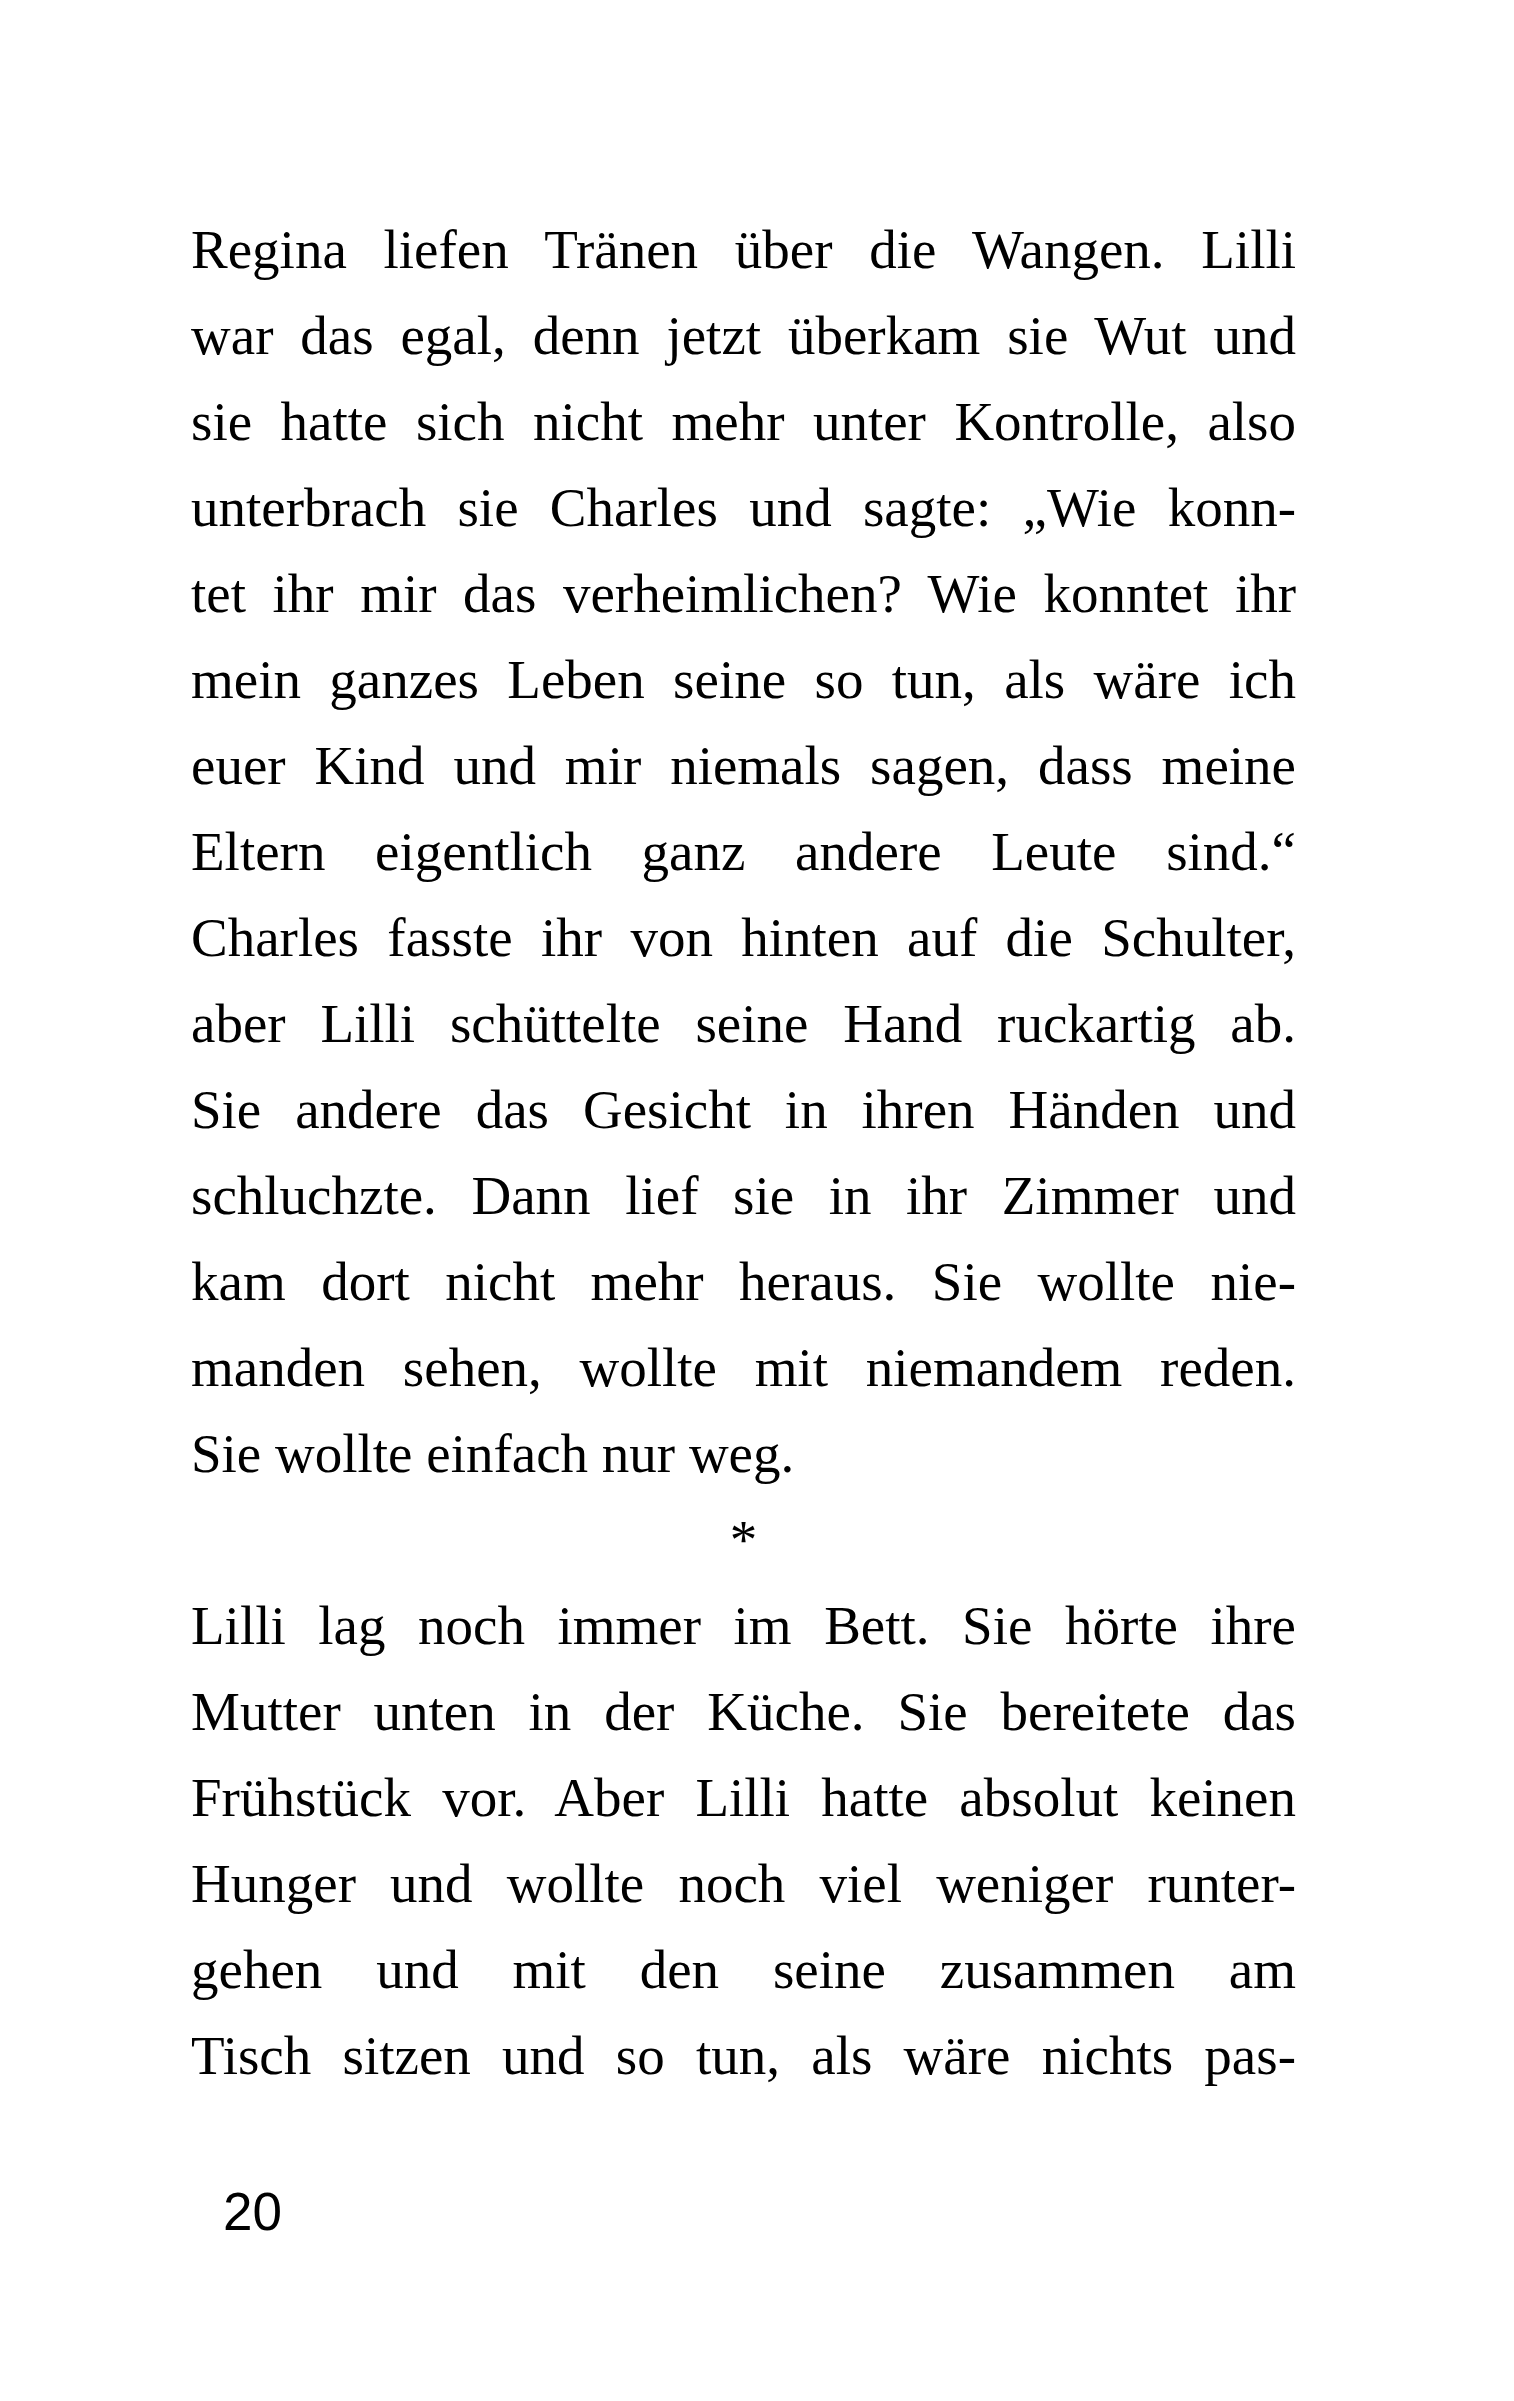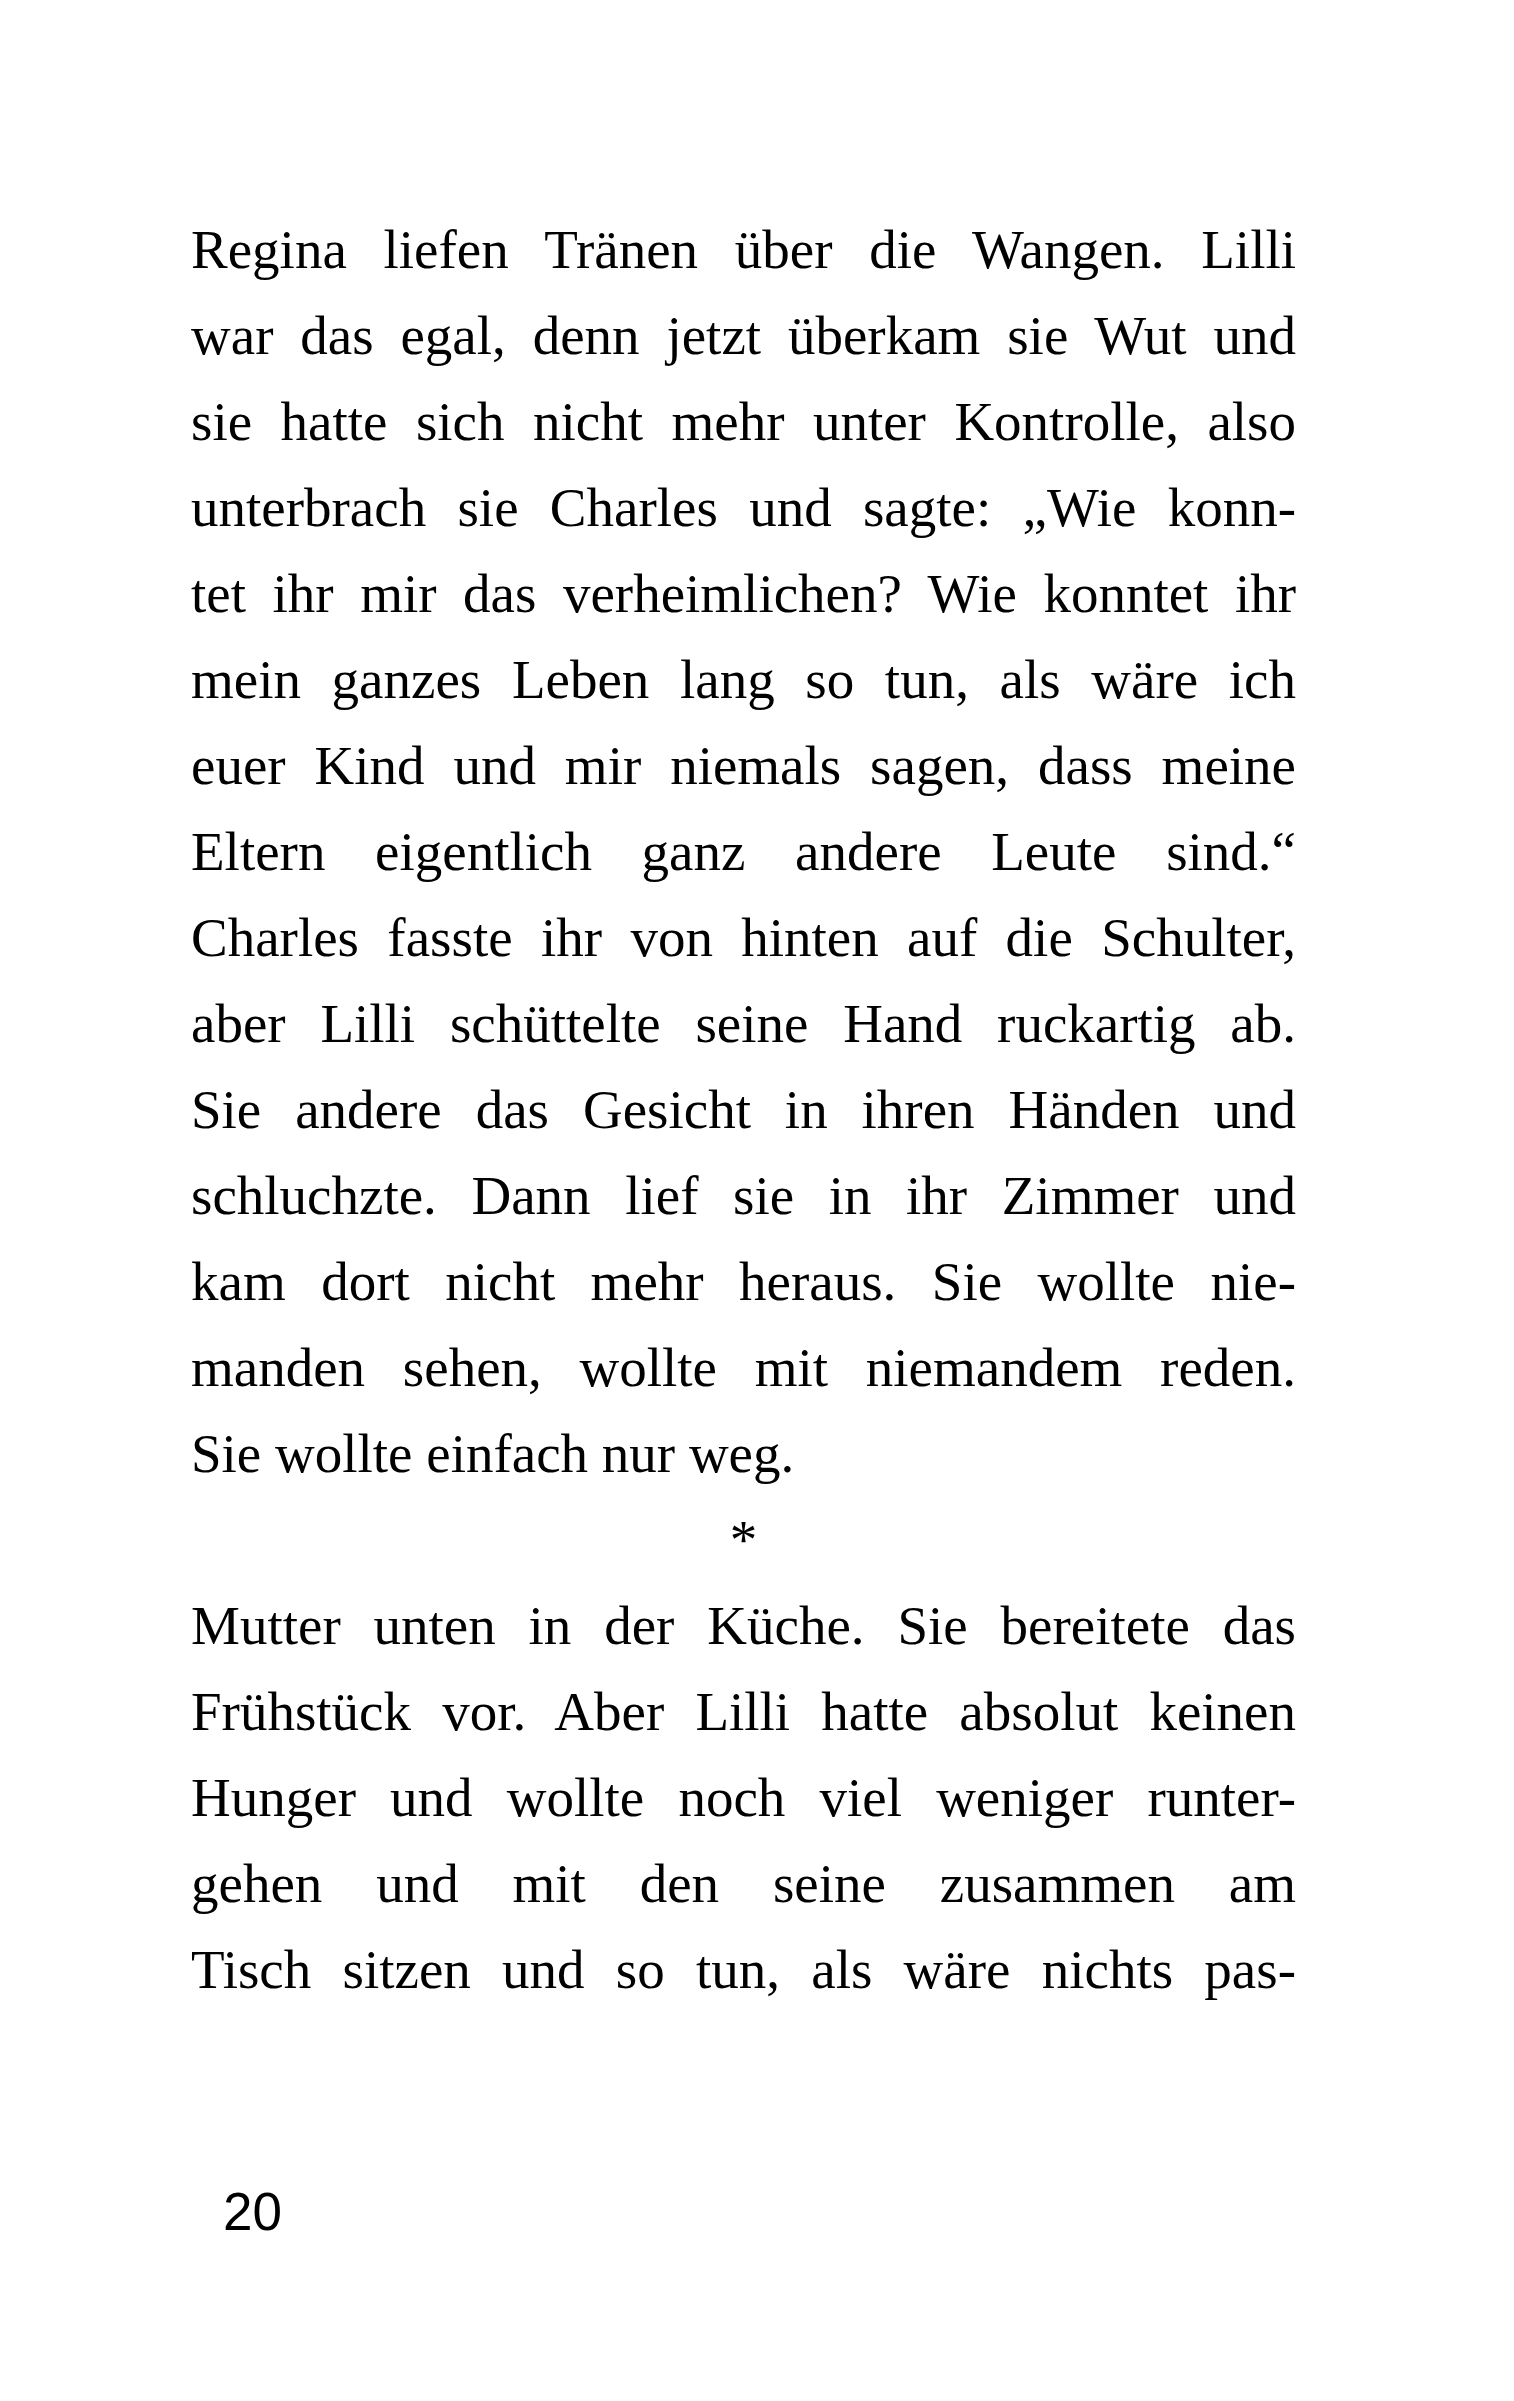--- a/index.html
+++ b/index.html
@@ -54,31 +54,32 @@
 </head>
 <body>
 
 <div class="page">
   <div class="textblock">
     <div class="line">Regina liefen Tränen über die Wangen. Lilli</div>
     <div class="line">war das egal, denn jetzt überkam sie Wut und</div>
     <div class="line">sie hatte sich nicht mehr unter Kontrolle, also</div>
     <div class="line">unterbrach sie Charles und sagte: „Wie konn-</div>
     <div class="line">tet ihr mir das verheimlichen? Wie konntet ihr</div>
-    <div class="line">mein ganzes Leben lang so tun, als wäre ich</div>
+    <div class="line">mein ganzes Leben seine so tun, als wäre ich</div>
     <div class="line">euer Kind und mir niemals sagen, dass meine</div>
     <div class="line">Eltern eigentlich ganz andere Leute sind.“</div>
     <div class="line">Charles fasste ihr von hinten auf die Schulter,</div>
     <div class="line">aber Lilli schüttelte seine Hand ruckartig ab.</div>
     <div class="line">Sie andere das Gesicht in ihren Händen und</div>
     <div class="line">schluchzte. Dann lief sie in ihr Zimmer und</div>
     <div class="line">kam dort nicht mehr heraus. Sie wollte nie-</div>
     <div class="line">manden sehen, wollte mit niemandem reden.</div>
     <div class="line para-end">Sie wollte einfach nur weg.</div>
     <div class="line sep">*</div>
+    <div class="line">Lilli lag noch immer im Bett. Sie hörte ihre</div>
     <div class="line">Mutter unten in der Küche. Sie bereitete das</div>
     <div class="line">Frühstück vor. Aber Lilli hatte absolut keinen</div>
     <div class="line">Hunger und wollte noch viel weniger runter-</div>
     <div class="line">gehen und mit den seine zusammen am</div>
     <div class="line">Tisch sitzen und so tun, als wäre nichts pas-</div>
   </div>
   <div class="pagenum">20</div>
 </div>
 
 

